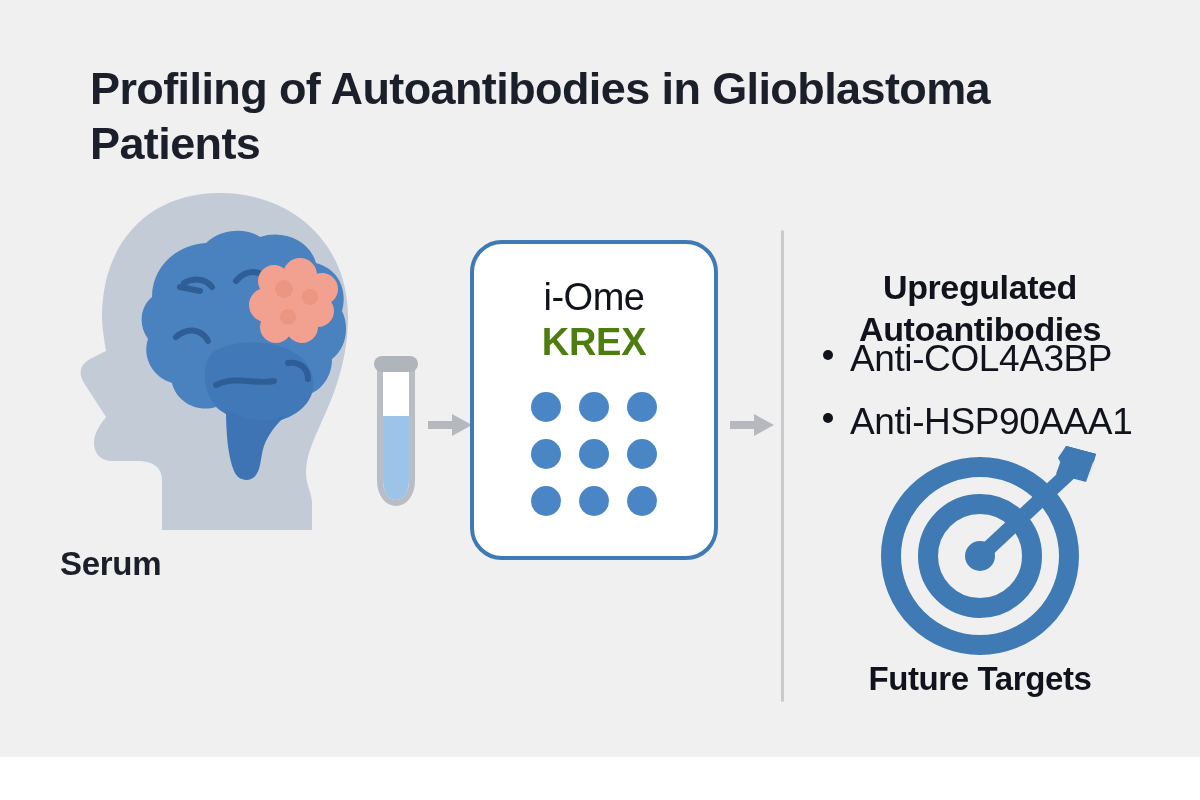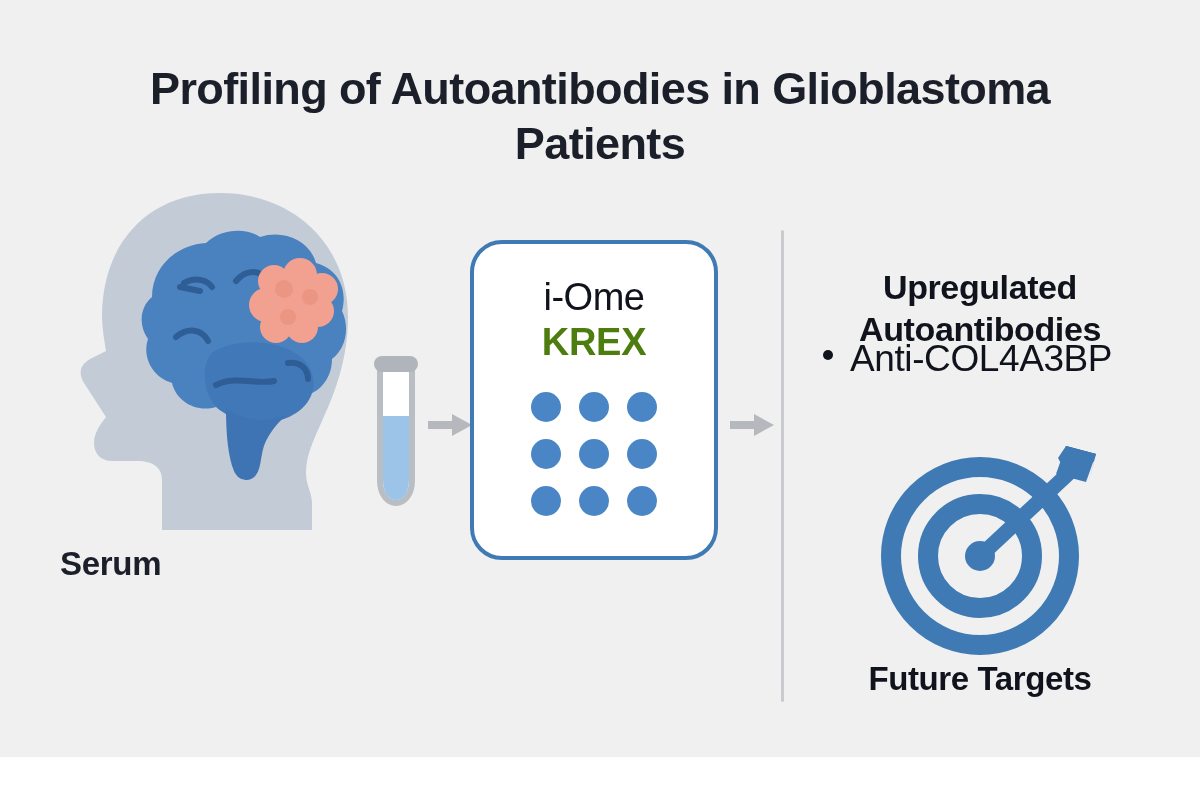--- a/index.html
+++ b/index.html
@@ -29,21 +29,20 @@
     height: 757px;
     background: #f0f0f0;
   }
 
   
   #title {
     position: absolute;
     left: 90px;
     top: 62px;
     width: 1020px;
-    text-align: center;
     font-size: 45px;
     font-weight: bold;
     line-height: 1.22;
     letter-spacing: -0.6px;
     color: #1b1f2a;
   }
 
   
   #head-group {
     position: absolute;
@@ -324,20 +323,21 @@
       <polygon points="24,2 44,13 24,24" fill="#b5b8bd"></polygon>
     </svg>
   </div>
 
   <div id="divider"></div>
 
   <div id="results-heading">Upregulated Autoantibodies</div>
 
   <ul id="antibody-list">
     <li>Anti-COL4A3BP</li>
+    <li>Anti-HSP90AAA1</li>
   </ul>
 
   <div id="target-icon">
     <svg width="224" height="216" viewBox="0 0 224 216" xmlns="http://www.w3.org/2000/svg">
       <circle cx="100" cy="116" r="89" fill="none" stroke="#3f7ab5" stroke-width="20"></circle>
       <circle cx="100" cy="116" r="52" fill="none" stroke="#3f7ab5" stroke-width="20"></circle>
       <circle cx="100" cy="116" r="15" fill="#3f7ab5"></circle>
 
       <line x1="96" y1="120" x2="190" y2="32" stroke="#3f7ab5" stroke-width="15" stroke-linecap="butt"></line>
 

